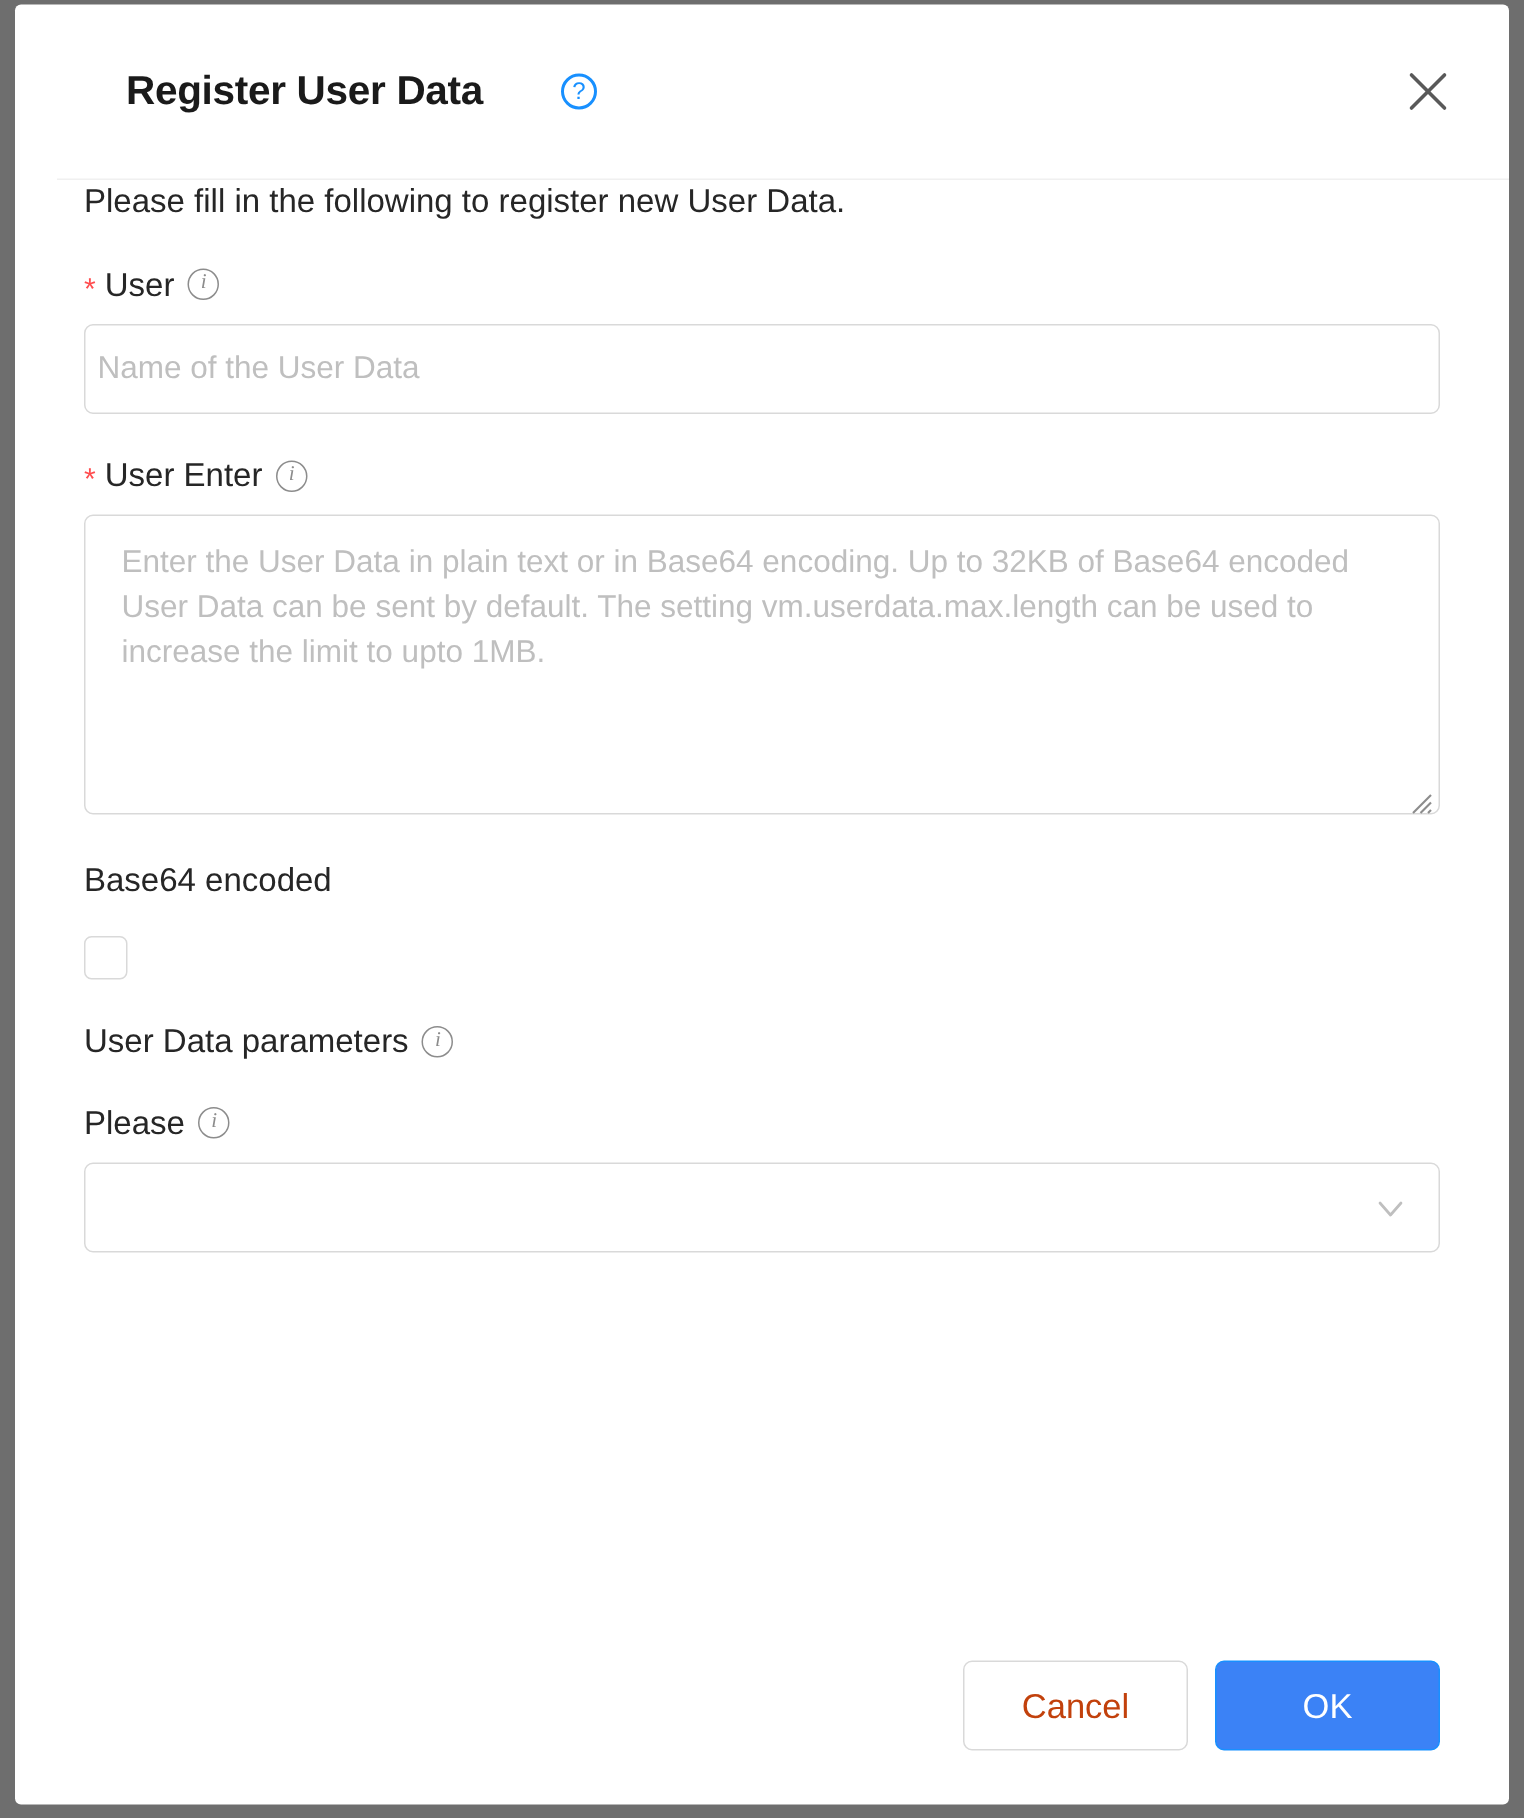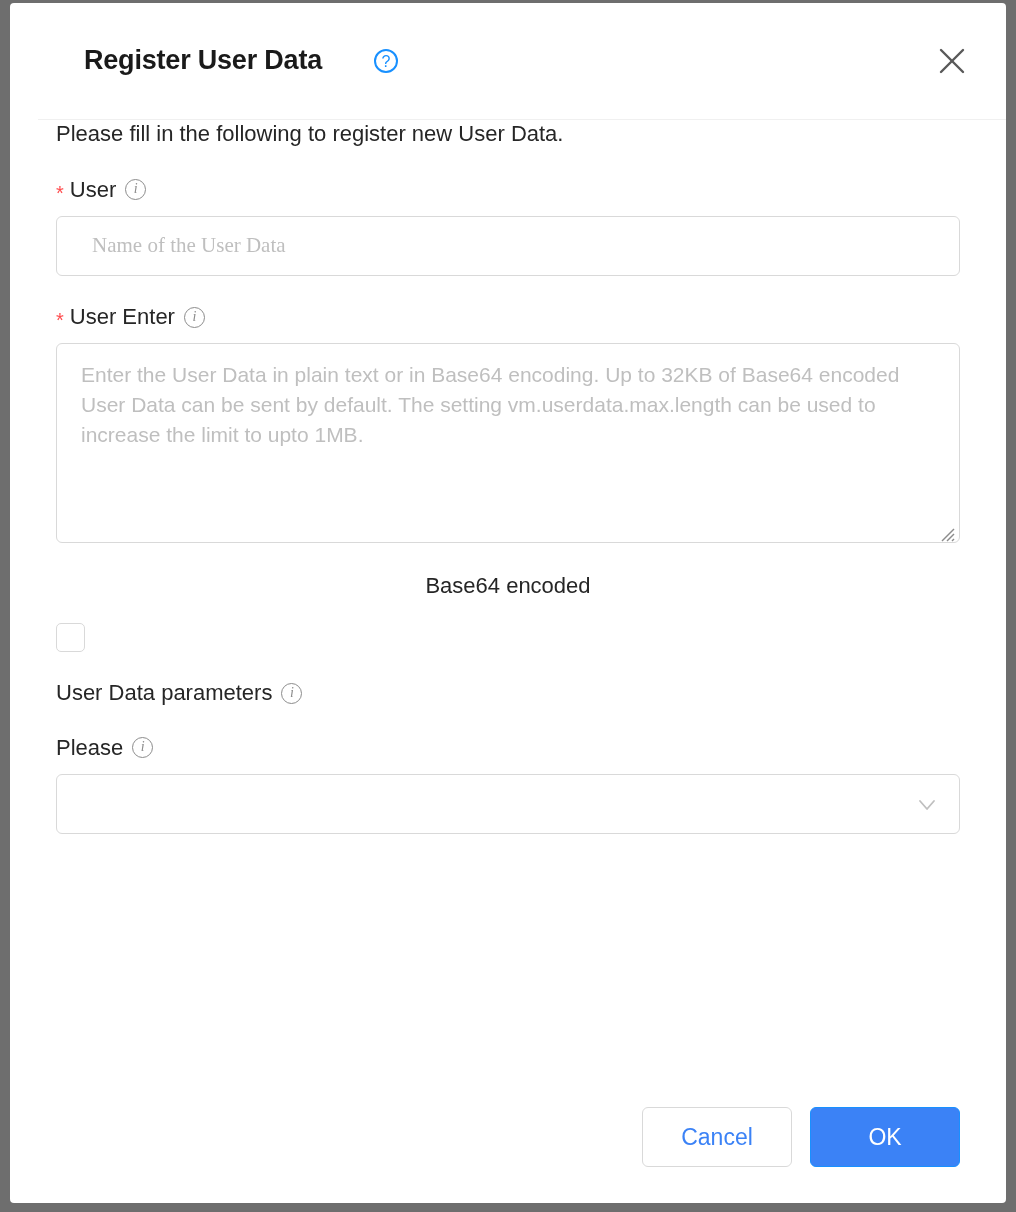--- a/index.html
+++ b/index.html
@@ -116,24 +116,24 @@
     cursor: pointer;
     box-sizing: border-box;
   }
 
   .text-input {
     width: 100%;
     height: 60px;
     box-sizing: border-box;
     border: 1px solid #d9d9d9;
     border-radius: 6px;
-    padding: 0 35px;
+    padding: 0 8px;
     font-size: 21px;
     color: #262626;
-    font-family: Liberation Serif, serif;
+    font-family: Liberation Sans, sans-serif;
     background: #fff;
     outline: none;
   }
   .text-input::placeholder { color: #bfbfbf; }
 
   .textarea-wrap { position: relative; }
   textarea.text-area {
     width: 100%;
     height: 200px;
     box-sizing: border-box;
@@ -155,21 +155,20 @@
     bottom: 5px;
     width: 18px;
     height: 18px;
     cursor: nwse-resize;
   }
 
   .plain-label {
     font-size: 22px;
     color: #262626;
     margin-top: 26px;
-    text-align: center;
   }
   .checkbox {
     margin-top: 24px;
     width: 29px;
     height: 29px;
     border: 1.5px solid #d9d9d9;
     border-radius: 5px;
     background: #fff;
     cursor: pointer;
     box-sizing: border-box;
@@ -215,21 +214,21 @@
     min-width: 150px;
     border-radius: 6px;
     font-size: 23px;
     font-family: "Liberation Sans", sans-serif;
     cursor: pointer;
     padding: 0 26px;
   }
   .btn-cancel {
     background: #fff;
     border: 1px solid #d9d9d9;
-    color: #3b82f6;
+    color: #c2410c;
   }
   .btn-ok {
     background: #3b82f6;
     border: 1px solid #1890ff;
     color: #fff;
   }
 </style>
 </head>
 <body>
 

